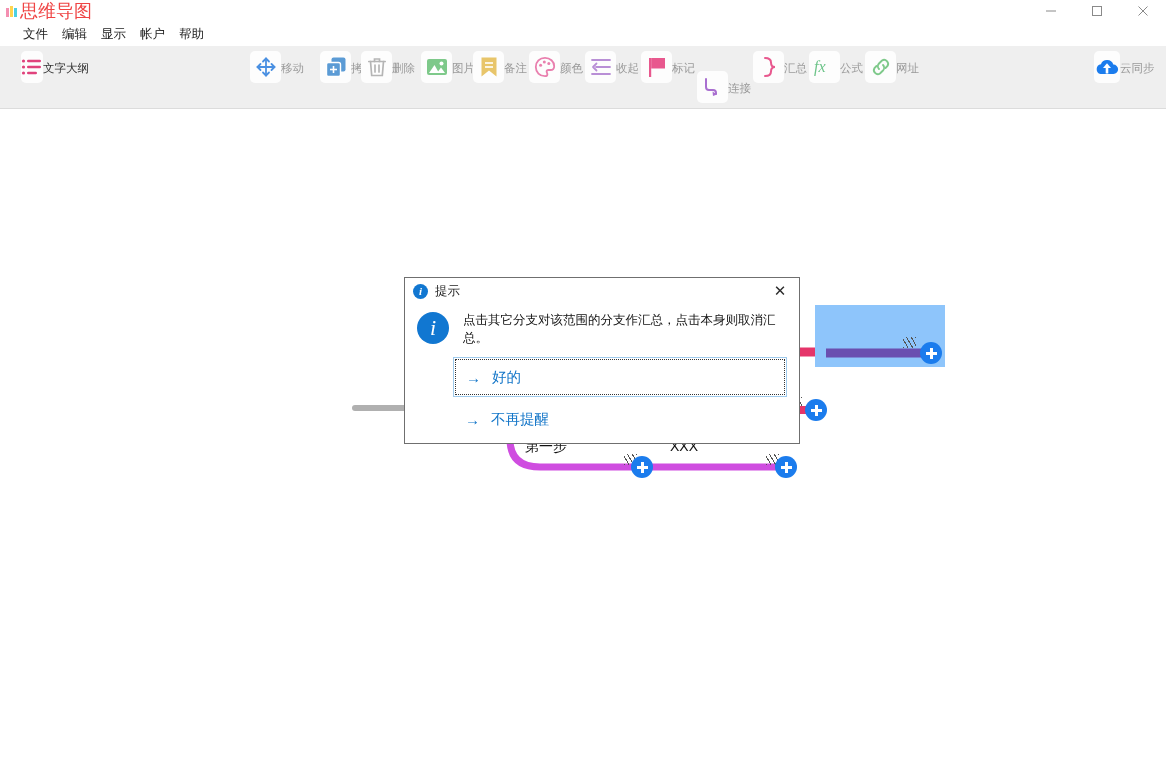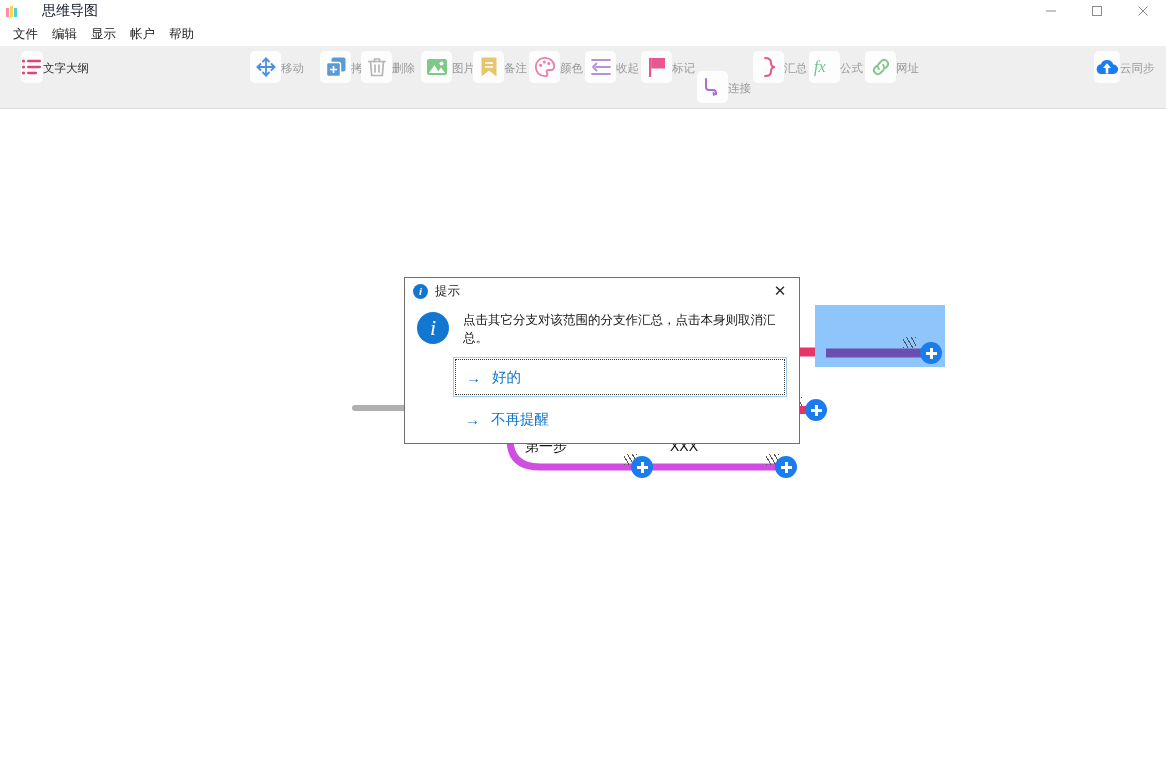--- a/index.html
+++ b/index.html
@@ -26,23 +26,23 @@
     width: 14px; height: 12px;
     display: flex;
     align-items: flex-end;
     gap: 1px;
   }
   .logo i { display: block; width: 3px; background: #f48fb1; }
   .logo i:nth-child(1) { height: 9px; background: #f48fb1; }
   .logo i:nth-child(2) { height: 11px; background: #ffd54f; }
   .logo i:nth-child(3) { height: 9px; background: #4dd0e1; }
   .app-title {
-    margin-left: 22px;
-    font-size: 14px;
-    color: #0f172a;
+    margin-left: 0;
+    font-size: 18px;
+    color: #ef4444;
   }
   .win-controls {
     position: absolute;
     right: 0; top: 0;
     height: 22px;
     display: flex;
   }
   .win-btn {
     width: 46px; height: 22px;
     display: flex; align-items: center; justify-content: center;
@@ -51,21 +51,21 @@
   }
 
   
   .menubar {
     position: absolute;
     left: 0; top: 22px;
     width: 1166px; height: 24px;
     background: #ffffff;
     display: flex;
     align-items: center;
-    padding-left: 6px;
+    padding-left: 16px;
     box-sizing: border-box;
   }
   .menu-item {
     font-size: 12.5px;
     color: #222222;
     padding: 3px 7px;
     line-height: 1;
   }
 
   

